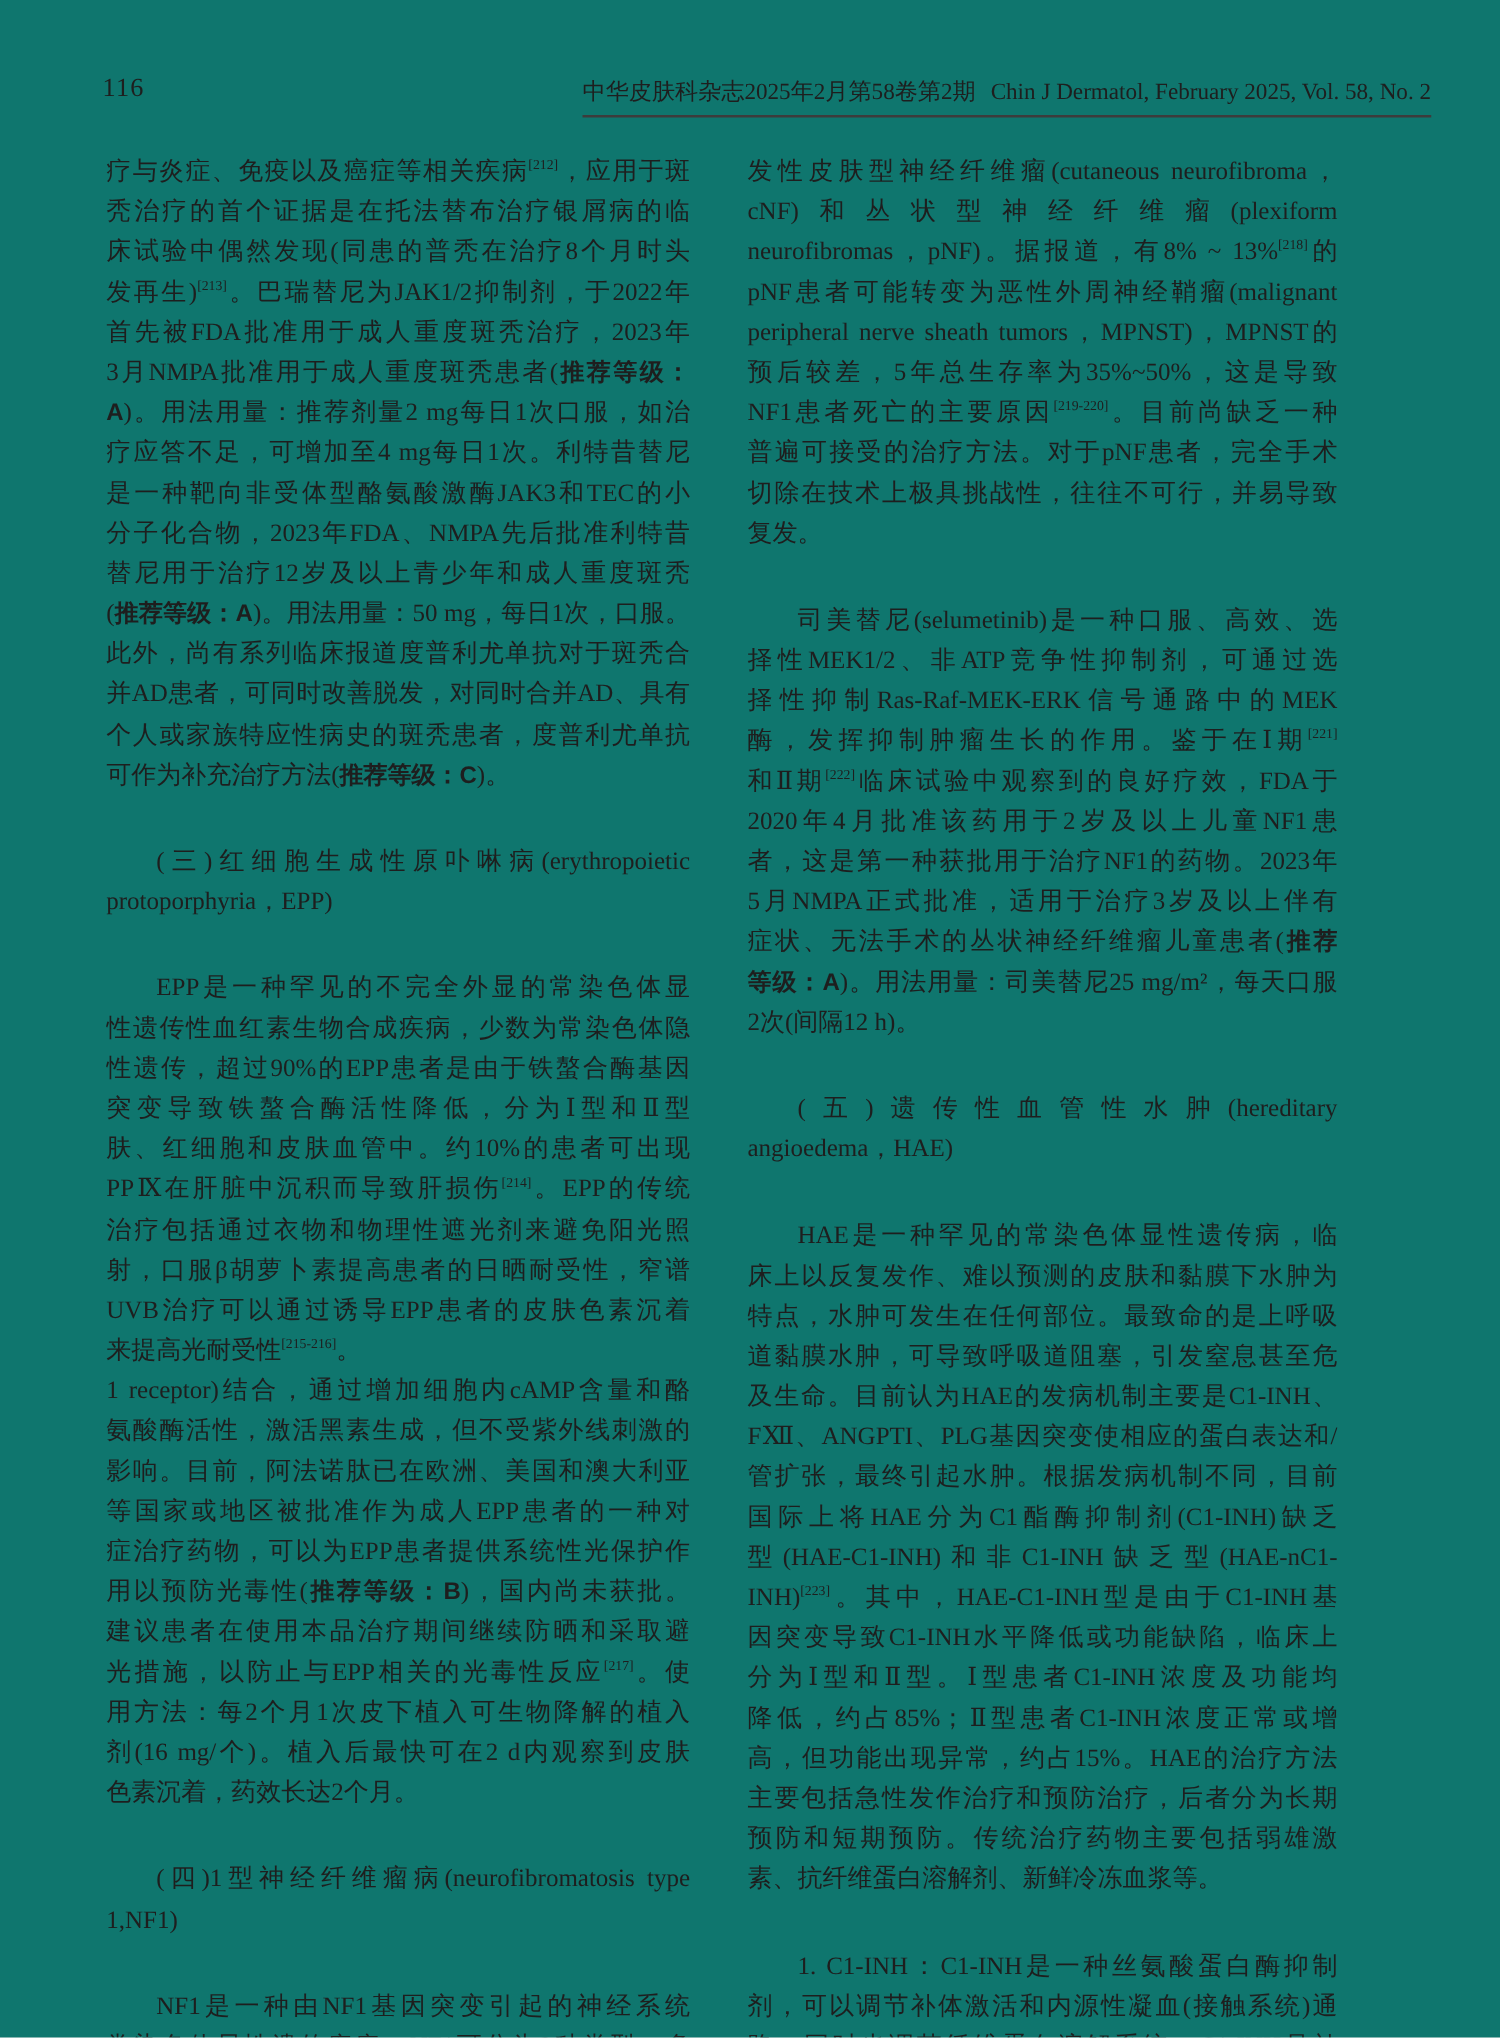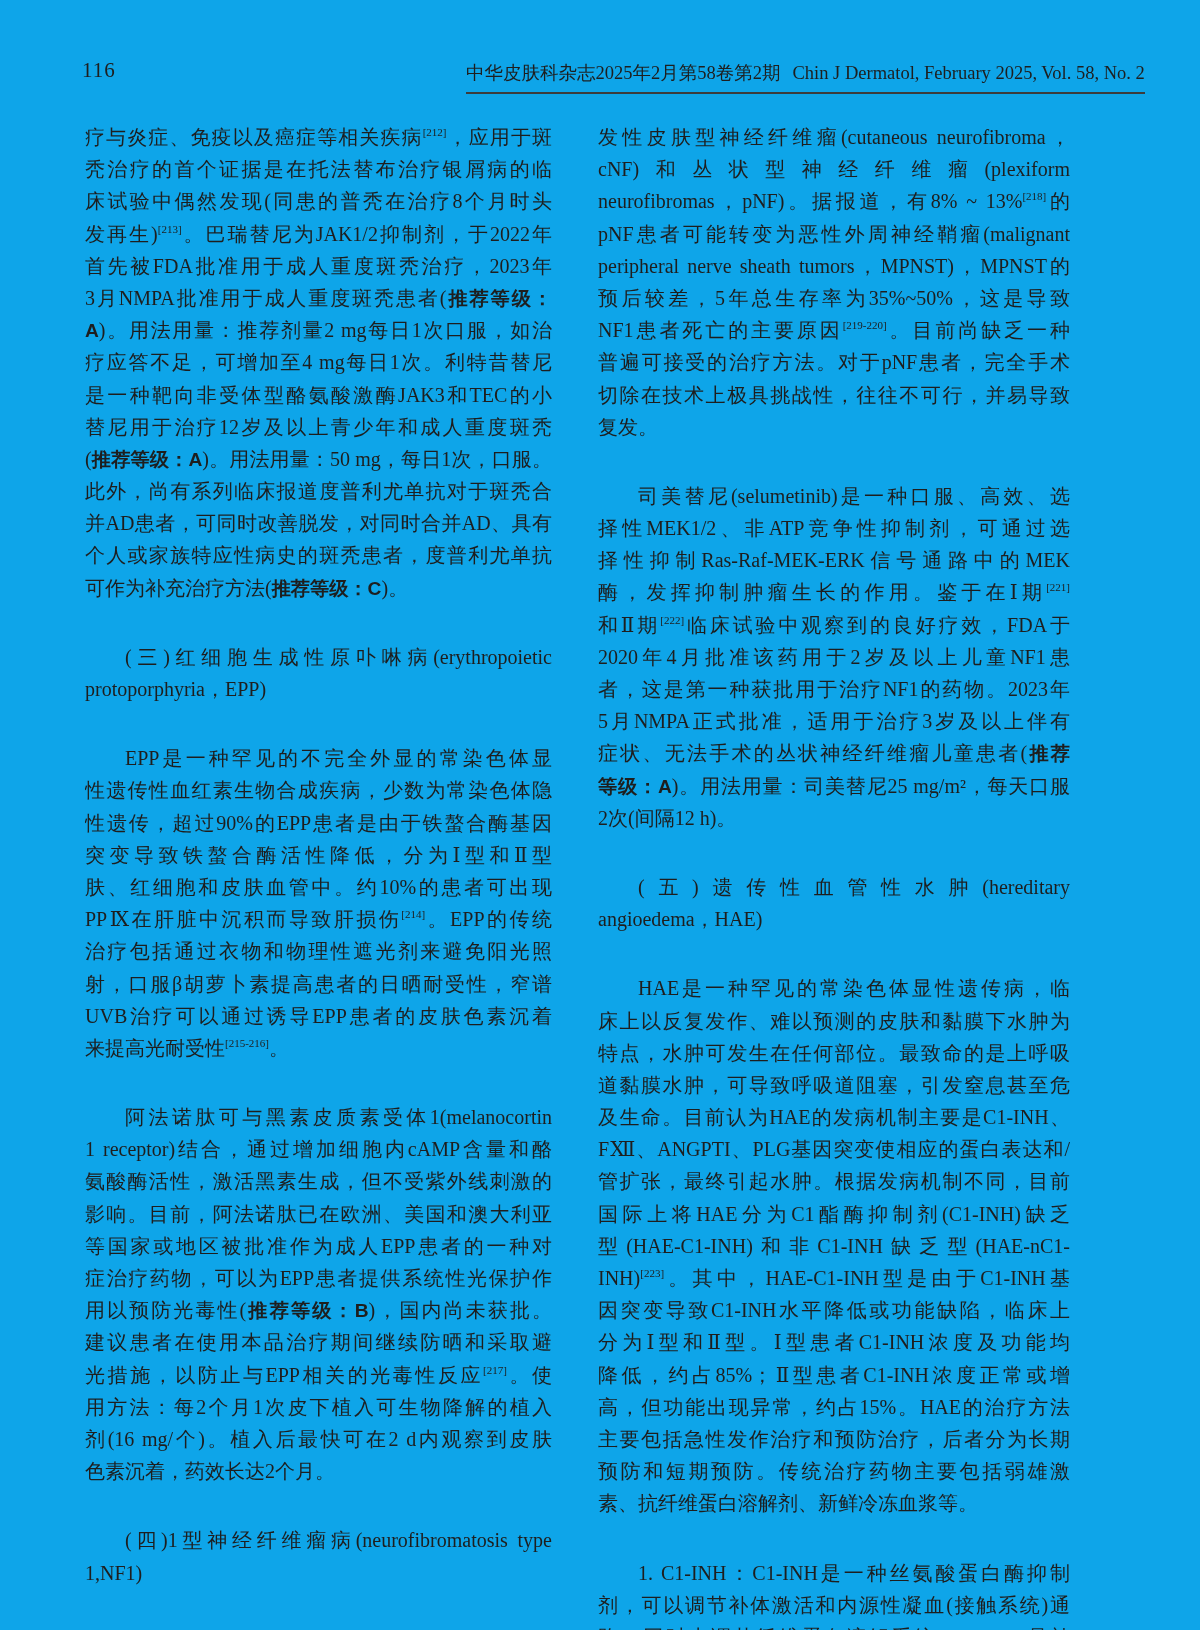--- a/index.html
+++ b/index.html
@@ -1,20 +1,20 @@
 <!DOCTYPE html>
 <html><head>
 <meta charset="utf-8">
 <style>
   html,body{margin:0;padding:0;background:#e8e8e6;}
   .page{
     position:relative;
     width:1200px;height:1630px;
     margin:0 auto;
-    background:#0ea5e9;
+    background:#0f766e;
     font-family:"Liberation Serif","DejaVu Serif",serif;
     color:#1e1e1e;
     overflow:hidden;
   }
   
   .page-num{
     position:absolute;left:82px;top:58px;
     font-size:21px;letter-spacing:1px;
   }
   .journal-ref{
@@ -67,39 +67,39 @@
     <div class="col left" id="col-left">
         <div class="line">疗与炎症、免疫以及癌症等相关疾病<sup>[212]</sup>，应用于斑</div>
         <div class="line">秃治疗的首个证据是在托法替布治疗银屑病的临</div>
         <div class="line">床试验中偶然发现(同患的普秃在治疗8个月时头</div>
         <div class="line">发再生)<sup>[213]</sup>。巴瑞替尼为JAK1/2抑制剂，于2022年</div>
         <div class="line">首先被FDA批准用于成人重度斑秃治疗，2023年</div>
         <div class="line">3月NMPA批准用于成人重度斑秃患者(<b>推荐等级：</b></div>
         <div class="line"><b>A</b>)。用法用量：推荐剂量2 mg每日1次口服，如治</div>
         <div class="line">疗应答不足，可增加至4 mg每日1次。利特昔替尼</div>
         <div class="line">是一种靶向非受体型酪氨酸激酶JAK3和TEC的小</div>
+        <div class="line">分子化合物，2023年FDA、NMPA先后批准利特昔</div>
         <div class="line">替尼用于治疗12岁及以上青少年和成人重度斑秃</div>
         <div class="line">(<b>推荐等级：A</b>)。用法用量：50 mg，每日1次，口服。</div>
         <div class="line">此外，尚有系列临床报道度普利尤单抗对于斑秃合</div>
         <div class="line">并AD患者，可同时改善脱发，对同时合并AD、具有</div>
         <div class="line">个人或家族特应性病史的斑秃患者，度普利尤单抗</div>
         <div class="line end">可作为补充治疗方法(<b>推荐等级：C</b>)。</div>
         <div class="line indent">(三)红细胞生成性原卟啉病(erythropoietic</div>
         <div class="line end">protoporphyria，EPP)</div>
         <div class="line indent">EPP是一种罕见的不完全外显的常染色体显</div>
         <div class="line">性遗传性血红素生物合成疾病，少数为常染色体隐</div>
         <div class="line">性遗传，超过90%的EPP患者是由于铁螯合酶基因</div>
         <div class="line">突变导致铁螯合酶活性降低，分为Ⅰ型和Ⅱ型</div>
         <div class="line">肤、红细胞和皮肤血管中。约10%的患者可出现</div>
         <div class="line">PPⅨ在肝脏中沉积而导致肝损伤<sup>[214]</sup>。EPP的传统</div>
         <div class="line">治疗包括通过衣物和物理性遮光剂来避免阳光照</div>
         <div class="line">射，口服β胡萝卜素提高患者的日晒耐受性，窄谱</div>
         <div class="line">UVB治疗可以通过诱导EPP患者的皮肤色素沉着</div>
         <div class="line end">来提高光耐受性<sup>[215-216]</sup>。</div>
-        <div class="line indent">阿法诺肽可与黑素皮质素受体1(melanocortin</div>
         <div class="line">1 receptor)结合，通过增加细胞内cAMP含量和酪</div>
         <div class="line">氨酸酶活性，激活黑素生成，但不受紫外线刺激的</div>
         <div class="line">影响。目前，阿法诺肽已在欧洲、美国和澳大利亚</div>
         <div class="line">等国家或地区被批准作为成人EPP患者的一种对</div>
         <div class="line">症治疗药物，可以为EPP患者提供系统性光保护作</div>
         <div class="line">用以预防光毒性(<b>推荐等级：B</b>)，国内尚未获批。</div>
         <div class="line">建议患者在使用本品治疗期间继续防晒和采取避</div>
         <div class="line">光措施，以防止与EPP相关的光毒性反应<sup>[217]</sup>。使</div>
         <div class="line">用方法：每2个月1次皮下植入可生物降解的植入</div>
         <div class="line">剂(16 mg/个)。植入后最快可在2 d内观察到皮肤</div>

